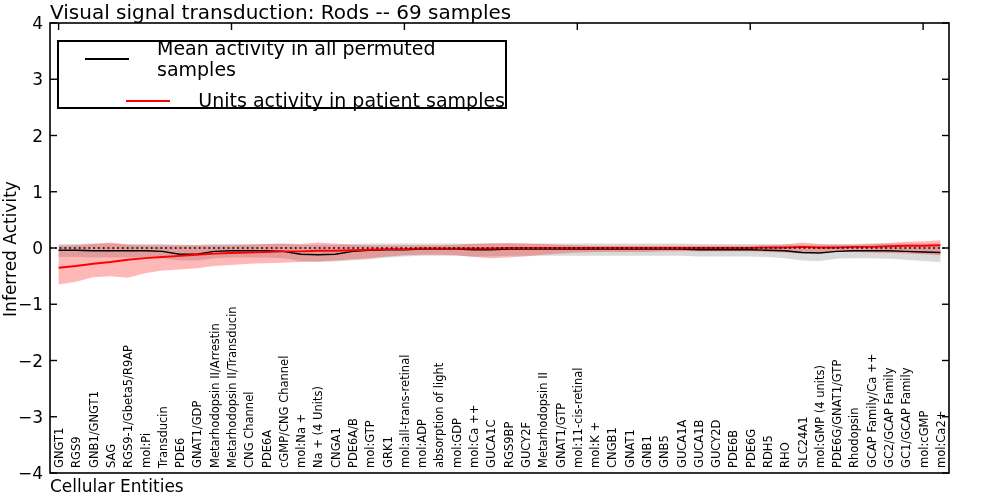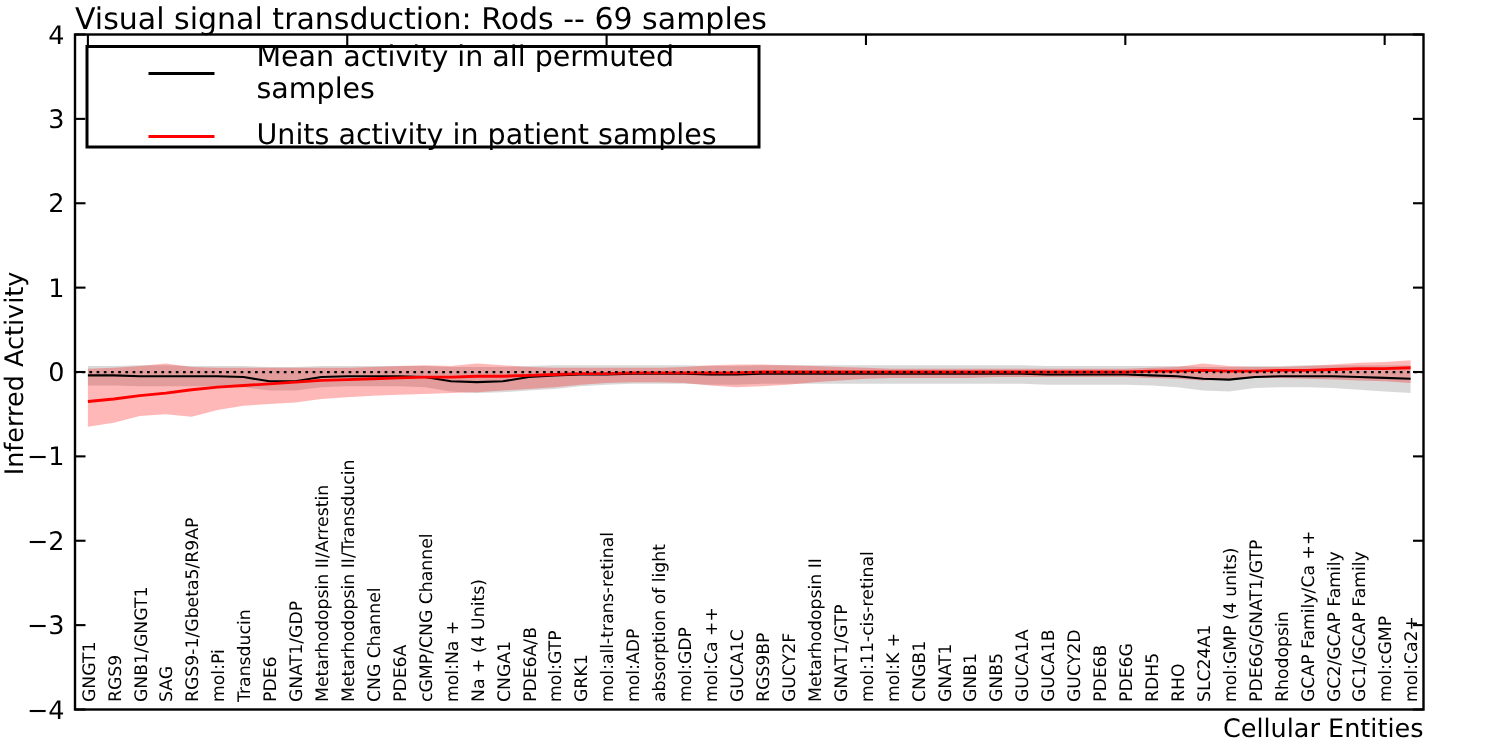--- a/index.html
+++ b/index.html
@@ -1,26 +1,26 @@
 <!DOCTYPE html>
 <html><head>
 <meta charset="utf-8">
 <style>
   html,body{margin:0;padding:0;background:#fff;}
   .fig{position:relative;width:1000px;height:500px;background:#ffffff;
        font-family:"DejaVu Sans","Liberation Sans",sans-serif;color:#000;overflow:hidden;}
   .plot-svg{position:absolute;left:0;top:0;}
   .title{position:absolute;left:50px;top:0;width:899px;height:24px;line-height:24px;
          text-align:left;font-size:20px;}
-  .xlabel{position:absolute;left:50px;top:476px;width:899px;text-align:right;font-size:17px;}
+  .xlabel{position:absolute;left:50px;top:476px;width:899px;text-align:left;font-size:17px;}
   .ylabel{position:absolute;left:-60px;top:238px;width:140px;height:22px;line-height:22px;
           text-align:center;font-size:17px;transform:rotate(-90deg);}
-  .legend{position:absolute;left:57px;top:30px;width:450px;height:69px;box-sizing:border-box;
+  .legend{position:absolute;left:57px;top:40px;width:450px;height:69px;box-sizing:border-box;
           border:2px solid #000;background:#fff;display:flex;flex-direction:column;
-          justify-content:center;gap:10px;padding-left:40px;}
+          justify-content:center;gap:10px;padding-left:26px;align-items:flex-end;}
   .legend-row{display:flex;align-items:center;font-size:19px;line-height:21px;}
   .legend-swatch{width:44px;height:0;border-top:2px solid #000;margin-right:28px;flex:0 0 auto;}
 </style>
 </head>
 <body>
 
 <div class="fig">
   <svg id="plot" class="plot-svg" width="1000" height="500">
       <polygon points="58.6,244.06 75.89,244.06 93.18,243.5 110.47,243.5 127.76,244.06 145.05,244.06 162.34,244.06 179.63,244.63 196.92,244.63 214.21,244.06 231.5,244.06 248.79,244.06 266.08,244.06 283.37,244.06 300.66,244.63 317.95,244.63 335.24,244.63 352.53,244.06 369.82,243.5 387.11,243.5 404.4,243.5 421.69,243.5 438.98,243.5 456.27,243.5 473.56,244.06 490.85,244.06 508.15,243.5 525.44,243.5 542.73,243.5 560.02,243.5 577.31,243.5 594.6,243.5 611.89,243.5 629.18,243.5 646.47,243.5 663.76,243.5 681.05,243.5 698.34,244.06 715.63,244.06 732.92,244.06 750.21,244.06 767.5,244.06 784.79,244.06 802.08,244.63 819.37,244.63 836.66,244.06 853.95,244.06 871.24,243.5 888.53,243.5 905.82,243.5 923.11,243.5 940.4,243.5 940.4,262.06 923.11,260.94 905.82,259.81 888.53,258.69 871.24,258.13 853.95,258.13 836.66,258.69 819.37,260.94 802.08,260.38 784.79,258.13 767.5,257 750.21,256.44 732.92,256.44 715.63,256.44 698.34,256.44 681.05,255.87 663.76,255.87 646.47,255.87 629.18,255.87 611.89,255.87 594.6,255.87 577.31,255.87 560.02,255.87 542.73,255.87 525.44,255.87 508.15,255.87 490.85,256.44 473.56,256.44 456.27,255.87 438.98,255.87 421.69,255.87 404.4,256.44 387.11,257.56 369.82,259.25 352.53,260.38 335.24,261.5 317.95,262.06 300.66,260.94 283.37,258.13 266.08,257.56 248.79,257.56 231.5,257.56 214.21,258.13 196.92,260.38 179.63,260.38 162.34,258.13 145.05,257.56 127.76,257.56 110.47,257.56 93.18,257.56 75.89,257 58.6,257" fill="rgba(0,0,0,0.15)" stroke="none"></polygon>
       <polygon points="58.6,245.75 75.89,245.19 93.18,244.06 110.47,242.38 127.76,244.63 145.05,245.19 162.34,245.19 179.63,245.19 196.92,245.19 214.21,245.19 231.5,245.19 248.79,244.63 266.08,244.06 283.37,243.5 300.66,244.06 317.95,242.38 335.24,243.5 352.53,244.63 369.82,245.19 387.11,245.19 404.4,245.19 421.69,245.19 438.98,245.19 456.27,244.63 473.56,243.5 490.85,242.94 508.15,242.94 525.44,243.5 542.73,244.06 560.02,244.63 577.31,245.19 594.6,245.75 611.89,245.75 629.18,245.75 646.47,245.75 663.76,245.75 681.05,245.75 698.34,245.75 715.63,245.75 732.92,245.75 750.21,245.75 767.5,245.19 784.79,244.63 802.08,242.38 819.37,244.06 836.66,244.63 853.95,244.63 871.24,244.06 888.53,242.94 905.82,241.81 923.11,241.25 940.4,240.13 940.4,255.31 923.11,254.19 905.82,253.62 888.53,253.06 871.24,252.5 853.95,251.94 836.66,251.94 819.37,252.5 802.08,253.62 784.79,252.5 767.5,251.94 750.21,251.37 732.92,251.37 715.63,251.37 698.34,251.37 681.05,251.37 663.76,251.37 646.47,251.94 629.18,251.94 611.89,251.94 594.6,251.94 577.31,252.5 560.02,253.62 542.73,254.75 525.44,256.44 508.15,257.56 490.85,258.13 473.56,257 456.27,255.31 438.98,254.75 421.69,254.75 404.4,255.31 387.11,256.44 369.82,258.13 352.53,259.25 335.24,260.38 317.95,261.5 300.66,262.06 283.37,262.63 266.08,263.19 248.79,263.75 231.5,264.88 214.21,266 196.92,268.25 179.63,269.38 162.34,270.5 145.05,273.31 127.76,277.81 110.47,276.13 93.18,277.25 75.89,281.75 58.6,284.56" fill="rgba(255,0,0,0.28)" stroke="none"></polygon>

